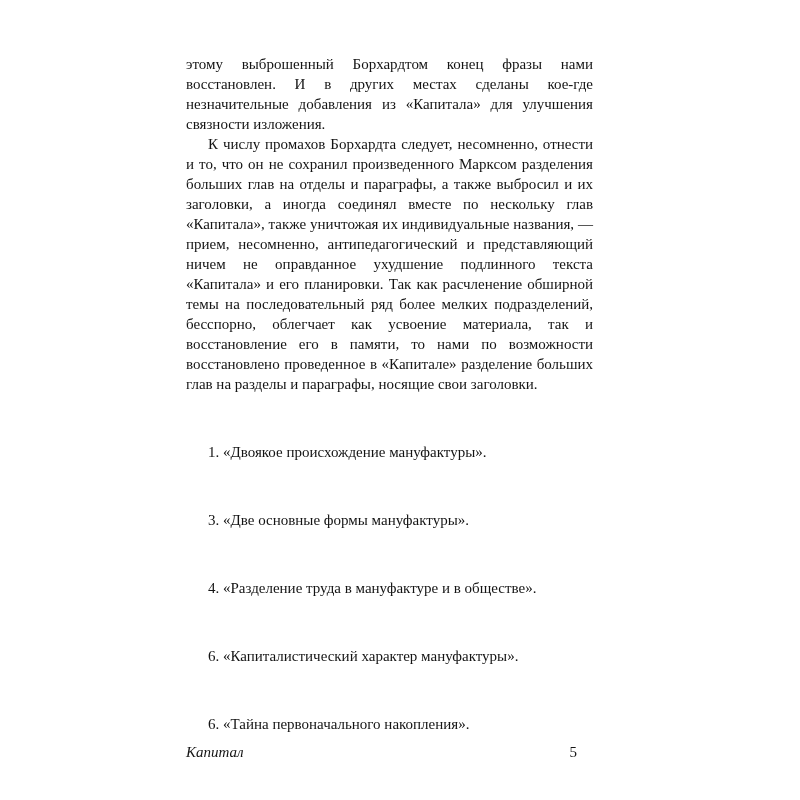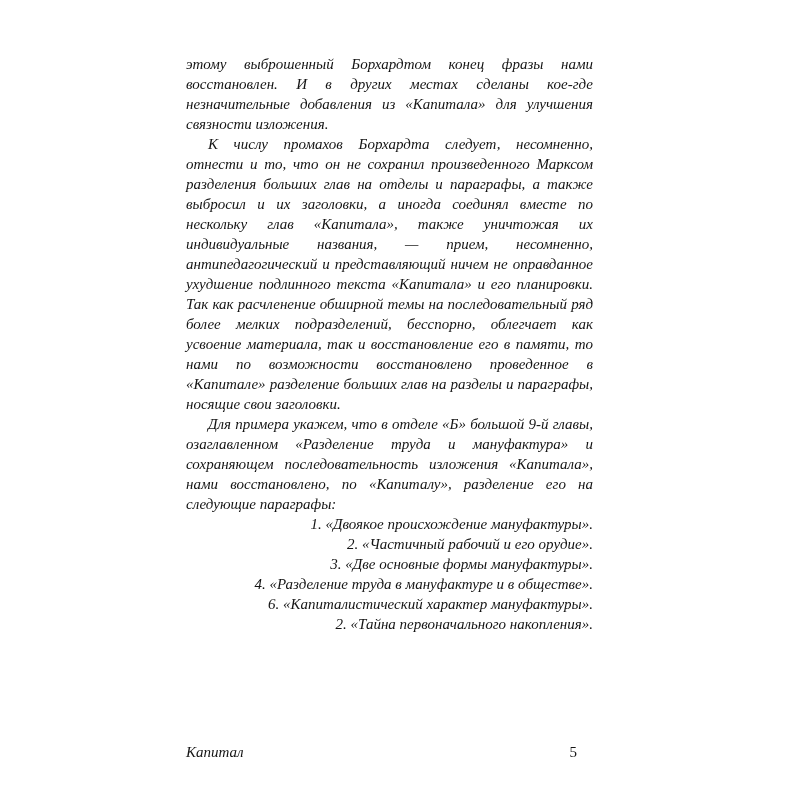--- a/index.html
+++ b/index.html
@@ -18,37 +18,37 @@
     width: 800px;
     height: 800px;
     background: #ffffff;
     overflow: hidden;
   }
   .text-block {
     position: absolute;
     left: 186px;
     top: 54px;
     width: 407px;
-    font-style: italic;
   }
   .para {
     margin: 0;
     font-size: 15px;
     line-height: 20px;
     text-align: justify;
     text-indent: 22px;
     hyphens: auto;
     -webkit-hyphens: auto;
   }
   .para.no-indent {
     text-indent: 0;
   }
   .para.list-item {
-    text-align: right;
+    text-align: left;
     hyphens: none;
+    margin-top: 48px;
   }
   .footer {
     position: absolute;
     left: 186px;
     top: 742px;
     width: 407px;
     display: flex;
     justify-content: space-between;
     align-items: baseline;
     font-size: 15px;
@@ -65,33 +65,31 @@
 <body>
 
 <div class="page">
 
   <main class="text-block">
 
     <p class="para no-indent">этому выброшенный Борхардтом конец фразы нами восстановлен. И в других местах сделаны кое-где незначительные добавления из «Капитала» для улучшения связности изложения.</p>
 
     <p class="para">К числу промахов Борхардта следует, несомненно, отнести и то, что он не сохранил произведенного Марксом разделения больших глав на отделы и параграфы, а также выбросил и их заголовки, а иногда соединял вместе по нескольку глав «Капитала», также уничтожая их индивидуальные названия, — прием, несомненно, антипедагогический и представляющий ничем не оправданное ухудшение подлинного текста «Капитала» и его планировки. Так как расчленение обширной темы на последовательный ряд более мелких подразделений, бесспорно, облегчает как усвоение материала, так и восстановление его в памяти, то нами по возможности восстановлено проведенное в «Капитале» разделение больших глав на разделы и параграфы, носящие свои заголовки.</p>
 
-    <p class="para">Для примера укажем, что в отделе «Б» большой 9-й главы, озаглавленном «Разделение труда и мануфактура» и сохраняющем последовательность изложения «Капитала», нами восстановлено, по «Капиталу», разделение его на следующие параграфы:</p>
 
     <div class="list">
       <p class="para list-item">1. «Двоякое происхождение мануфактуры».</p>
-      <p class="para list-item">2. «Частичный рабочий и его орудие».</p>
       <p class="para list-item">3. «Две основные формы мануфактуры».</p>
       <p class="para list-item">4. «Разделение труда в мануфактуре и в обществе».</p>
       <p class="para list-item">6. «Капиталистический характер мануфактуры».</p>
     </div>
 
 
     <div class="list">
-      <p class="para list-item">2. «Тайна первоначального накопления».</p>
+      <p class="para list-item">6. «Тайна первоначального накопления».</p>
     </div>
 
   </main>
 
   <footer class="footer">
     <span class="running-title">Капитал</span>
     <span class="page-number">5</span>
   </footer>
 
 </div>

